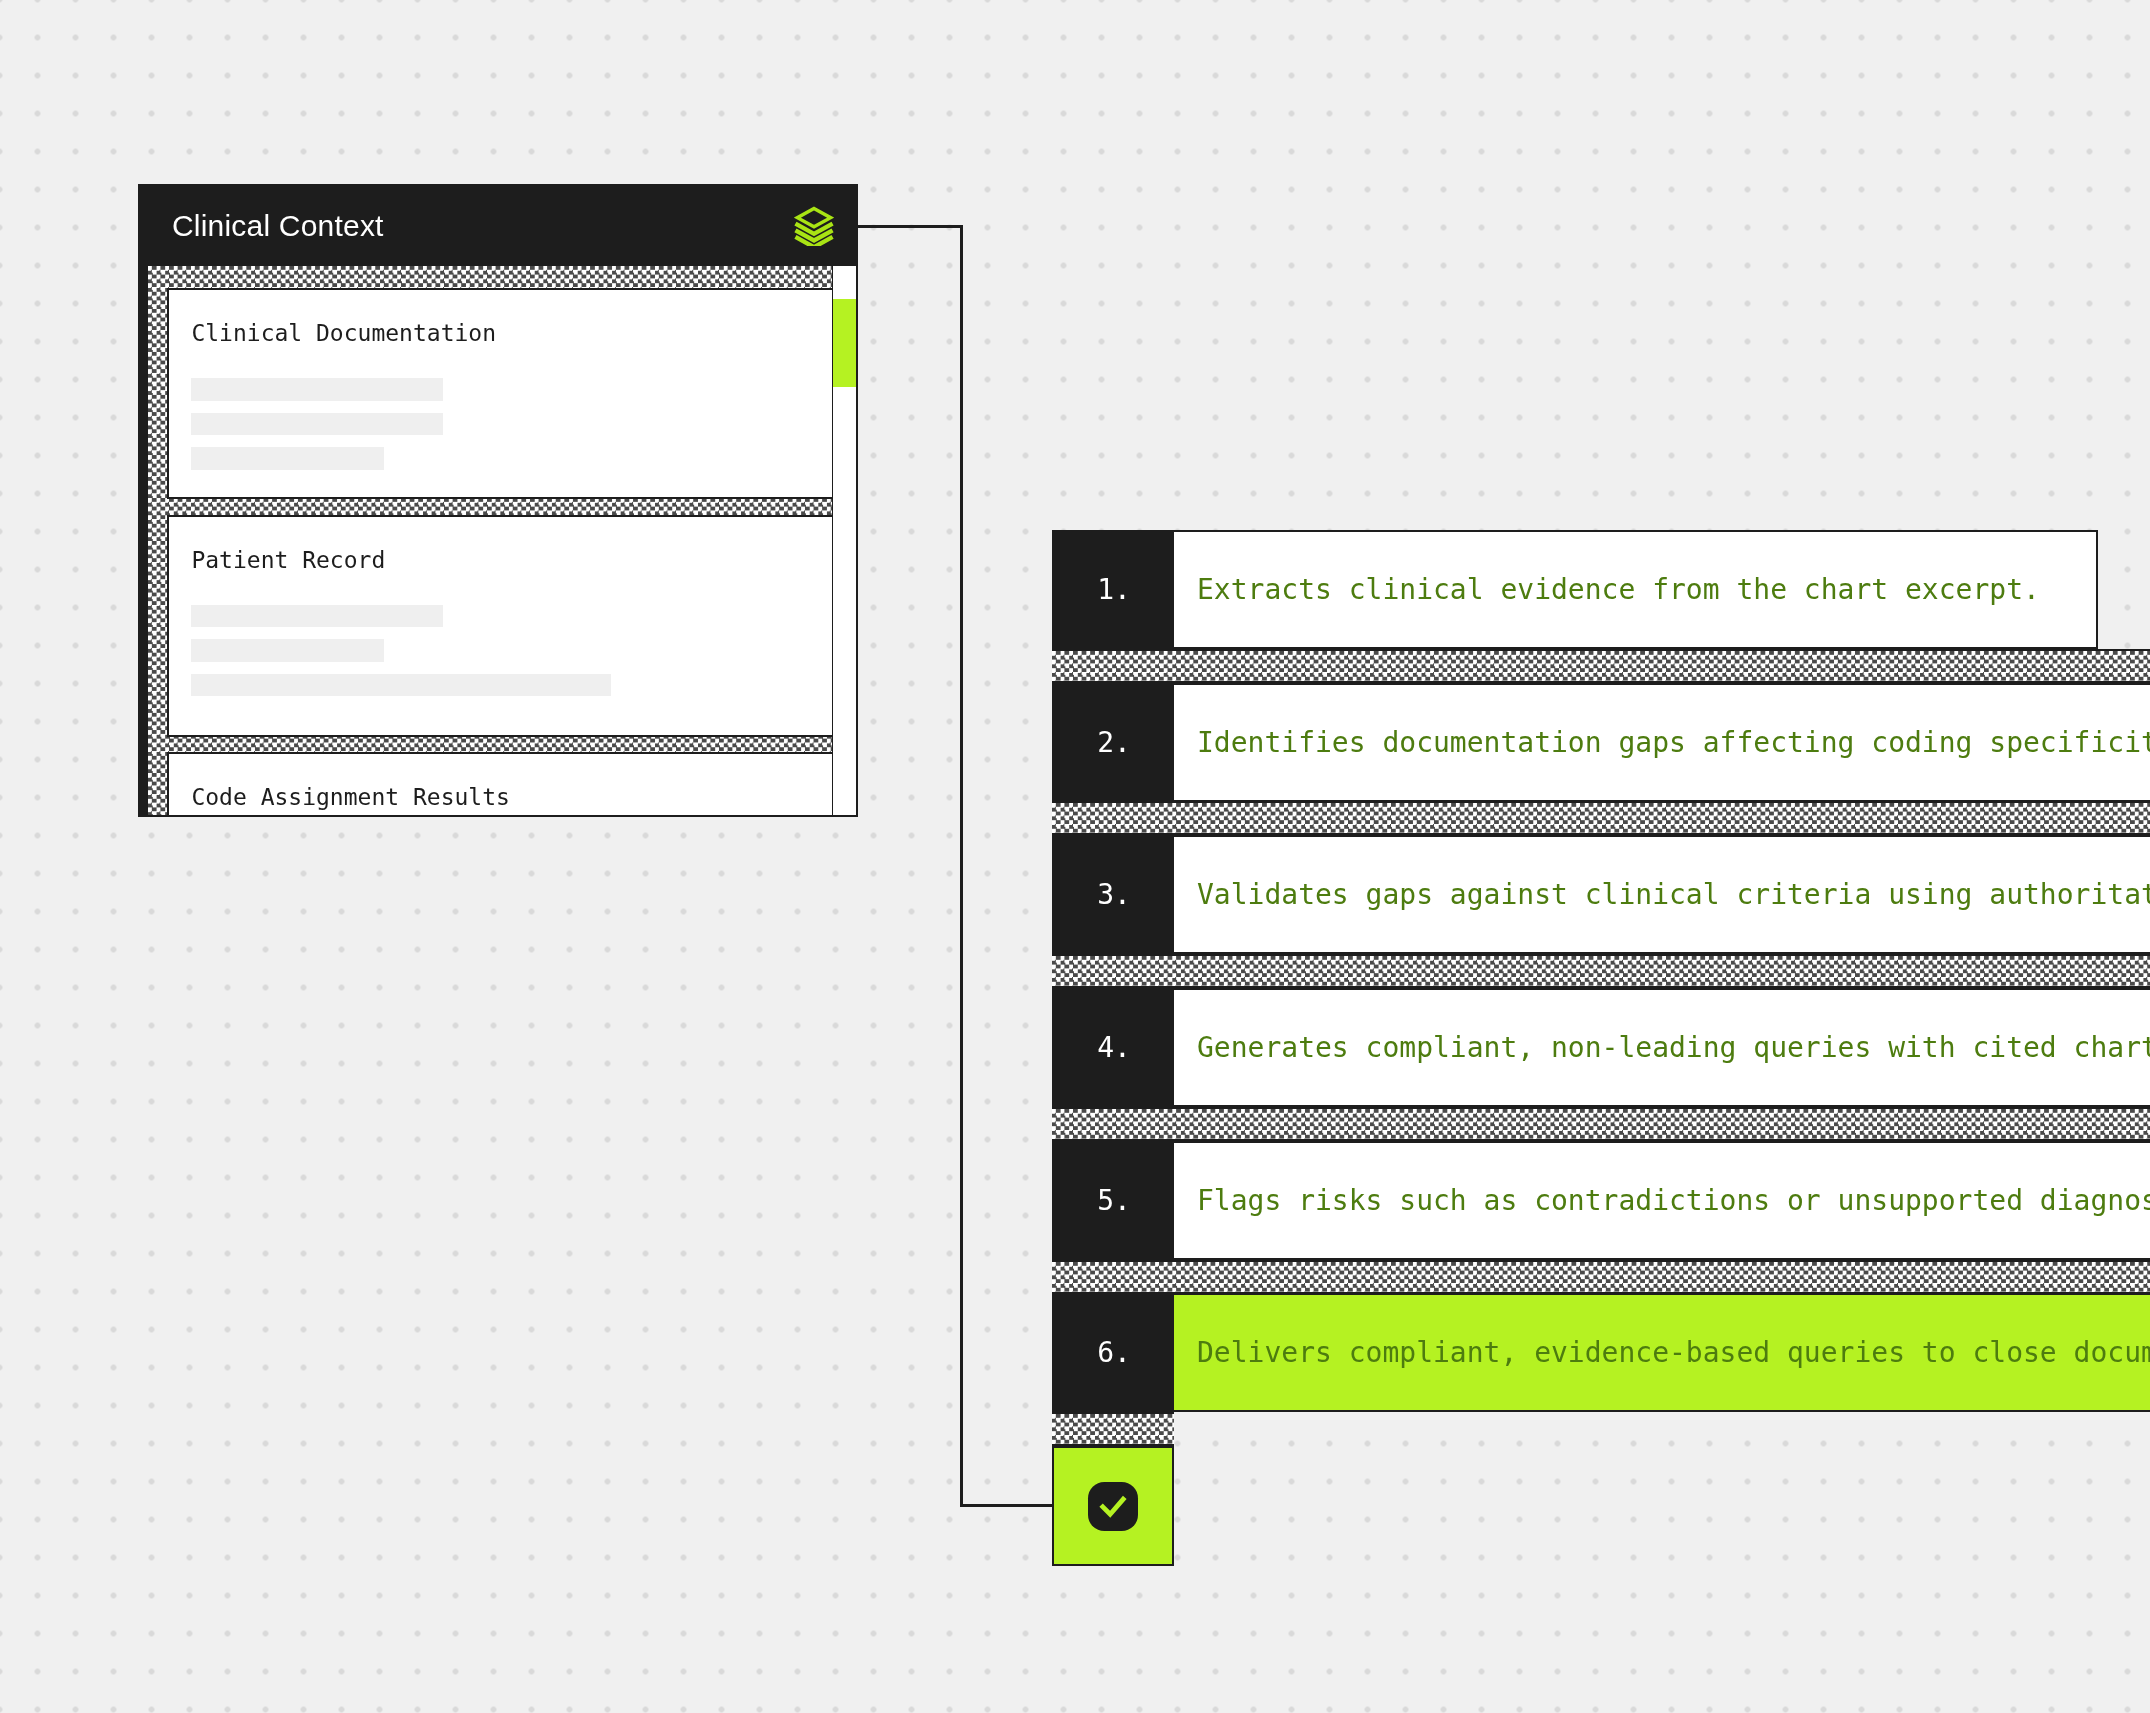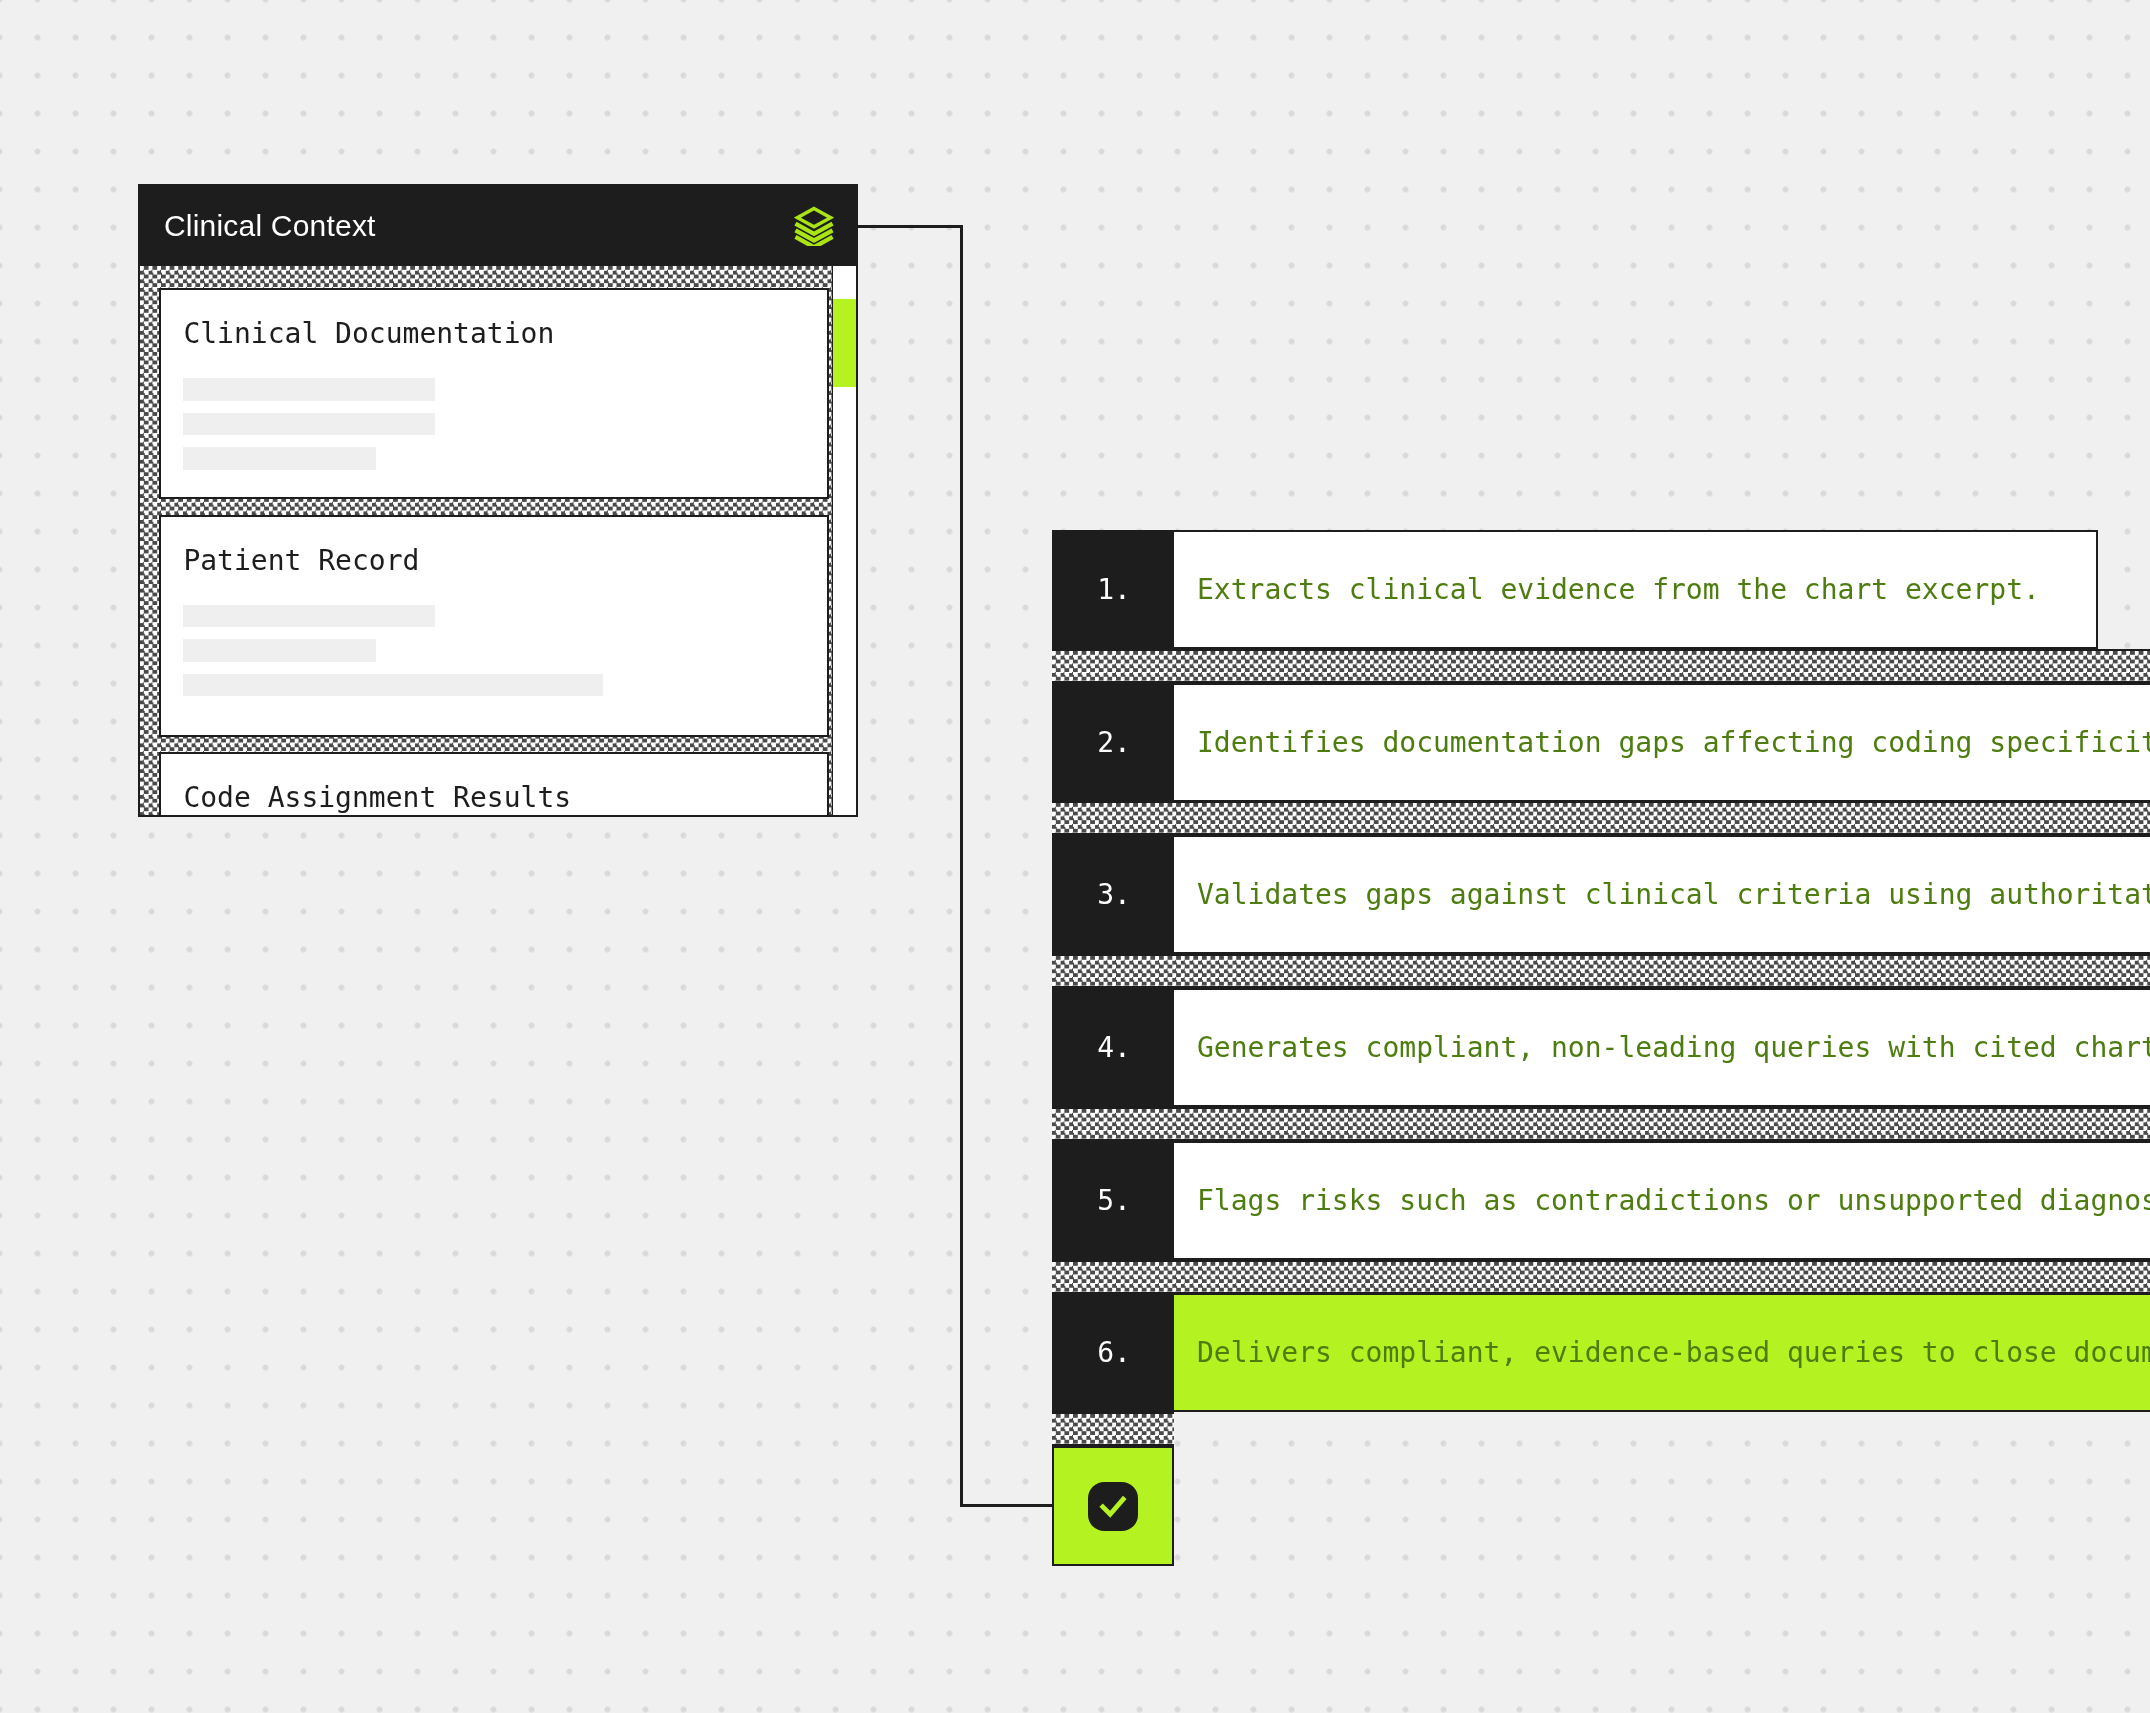--- a/index.html
+++ b/index.html
@@ -21,37 +21,37 @@
     background-size:8.6px 8.6px;
   }
   
   .line{position:absolute;background:#1d1d1d;}
   #line-h1{left:858px;top:225px;width:105px;height:3px;}
   #line-v{left:960px;top:225px;width:3px;height:1281px;}
   #line-h2{left:960px;top:1504px;width:92px;height:3px;}
   
   .context-card{
     position:absolute;left:138px;top:184px;width:720px;height:633px;
-    border:2.2px solid #1d1d1d;box-sizing:border-box;background:#1d1d1d;
+    border:2.2px solid #1d1d1d;box-sizing:border-box;background:#1d1d1d;padding-left:8px;
   }
   .card-header{
     position:relative;height:80px;background:#1d1d1d;color:#ffffff;
     display:flex;align-items:center;
   }
   .card-title{font-size:30px;letter-spacing:0.2px;padding-left:24px;}
   .card-header-icon{position:absolute;right:22.4px;top:20px;width:40px;height:40px;}
   .card-body{
     position:relative;height:549px;overflow:hidden;
   }
   .sections{position:absolute;left:19px;top:22.4px;width:670px;}
   .section{
     background:#ffffff;border:2.2px solid #1d1d1d;box-sizing:border-box;
     margin-bottom:15.5px;padding:30px 17px 0 22.4px;overflow:hidden;
   }
-  .section-title{font-size:28px;color:#1d1d1d;line-height:27px;white-space:nowrap;}
+  .section-title{font-size:23px;color:#1d1d1d;line-height:27px;white-space:nowrap;}
   .section-bars{margin-top:31px;}
   .bar{height:22.4px;background:#efefef;margin-bottom:12px;}
   .scroll-track{
     position:absolute;right:0;top:0;bottom:0;width:24px;background:#ffffff;
     border-left:1.7px solid #1d1d1d;box-sizing:border-box;
   }
   .scroll-thumb{position:absolute;left:0;top:33px;width:100%;height:88px;background:#b5f222;}
   
   .steps{position:absolute;left:1052px;top:530px;width:1893px;height:1041px;}
   .step-row{

